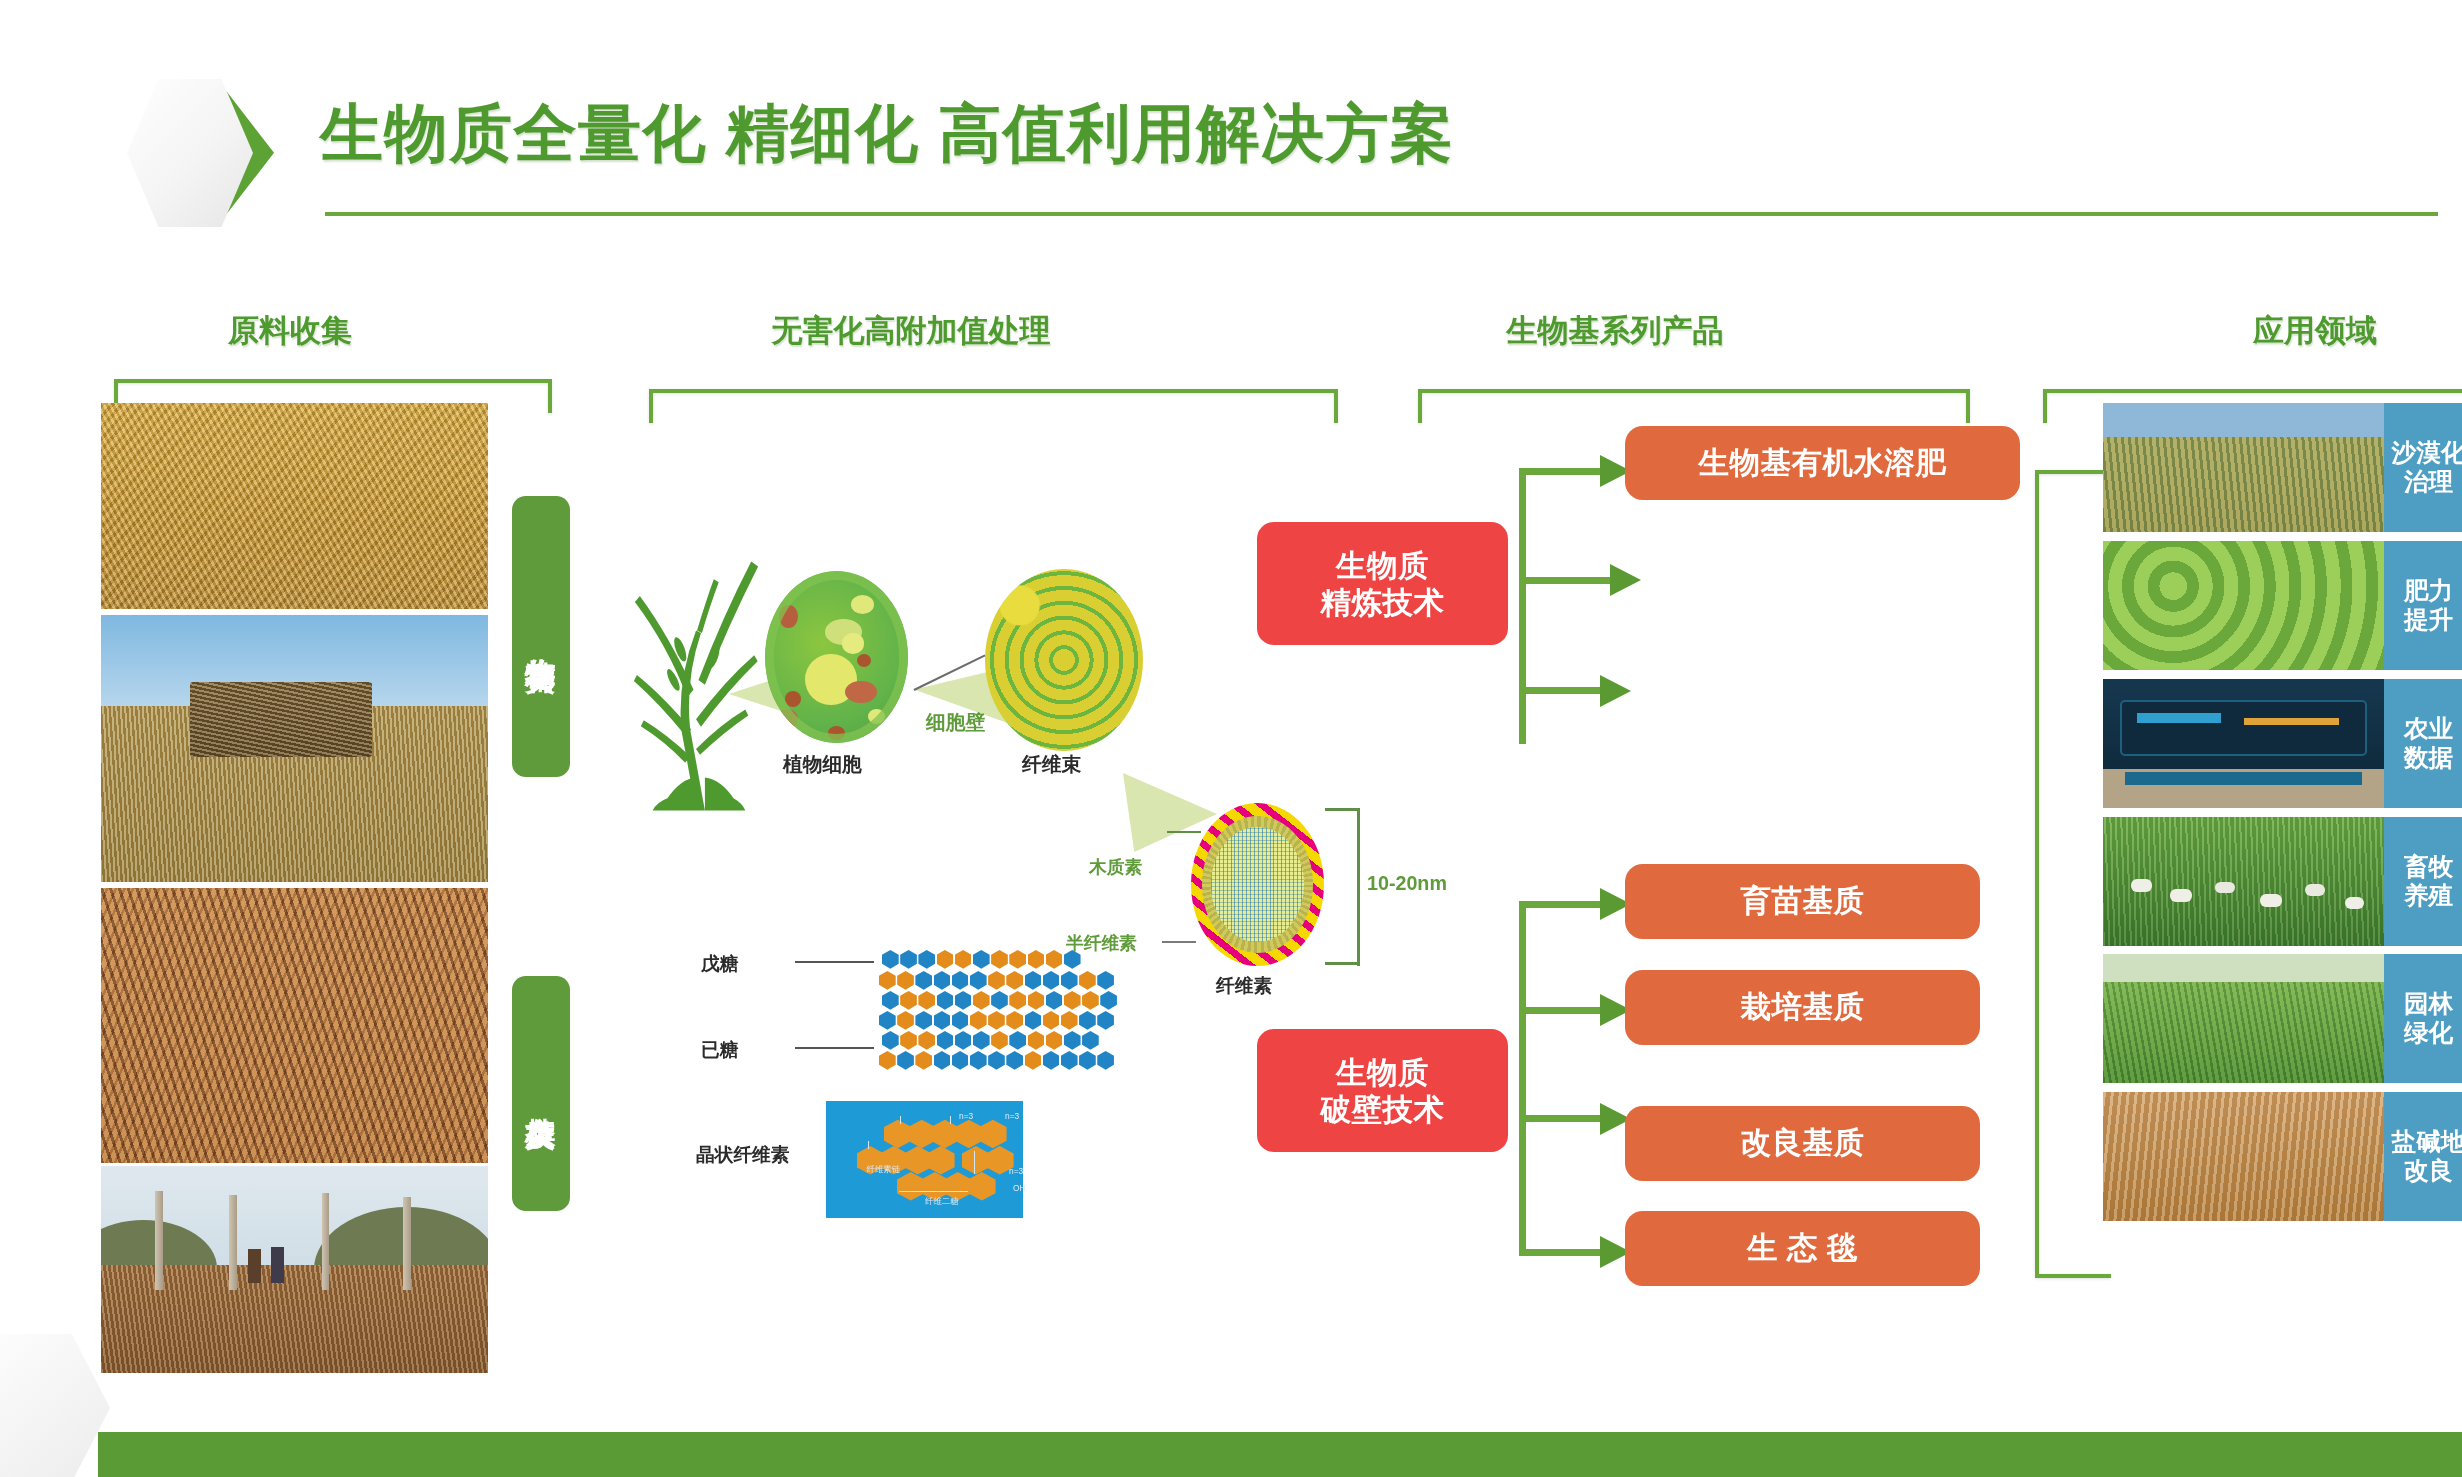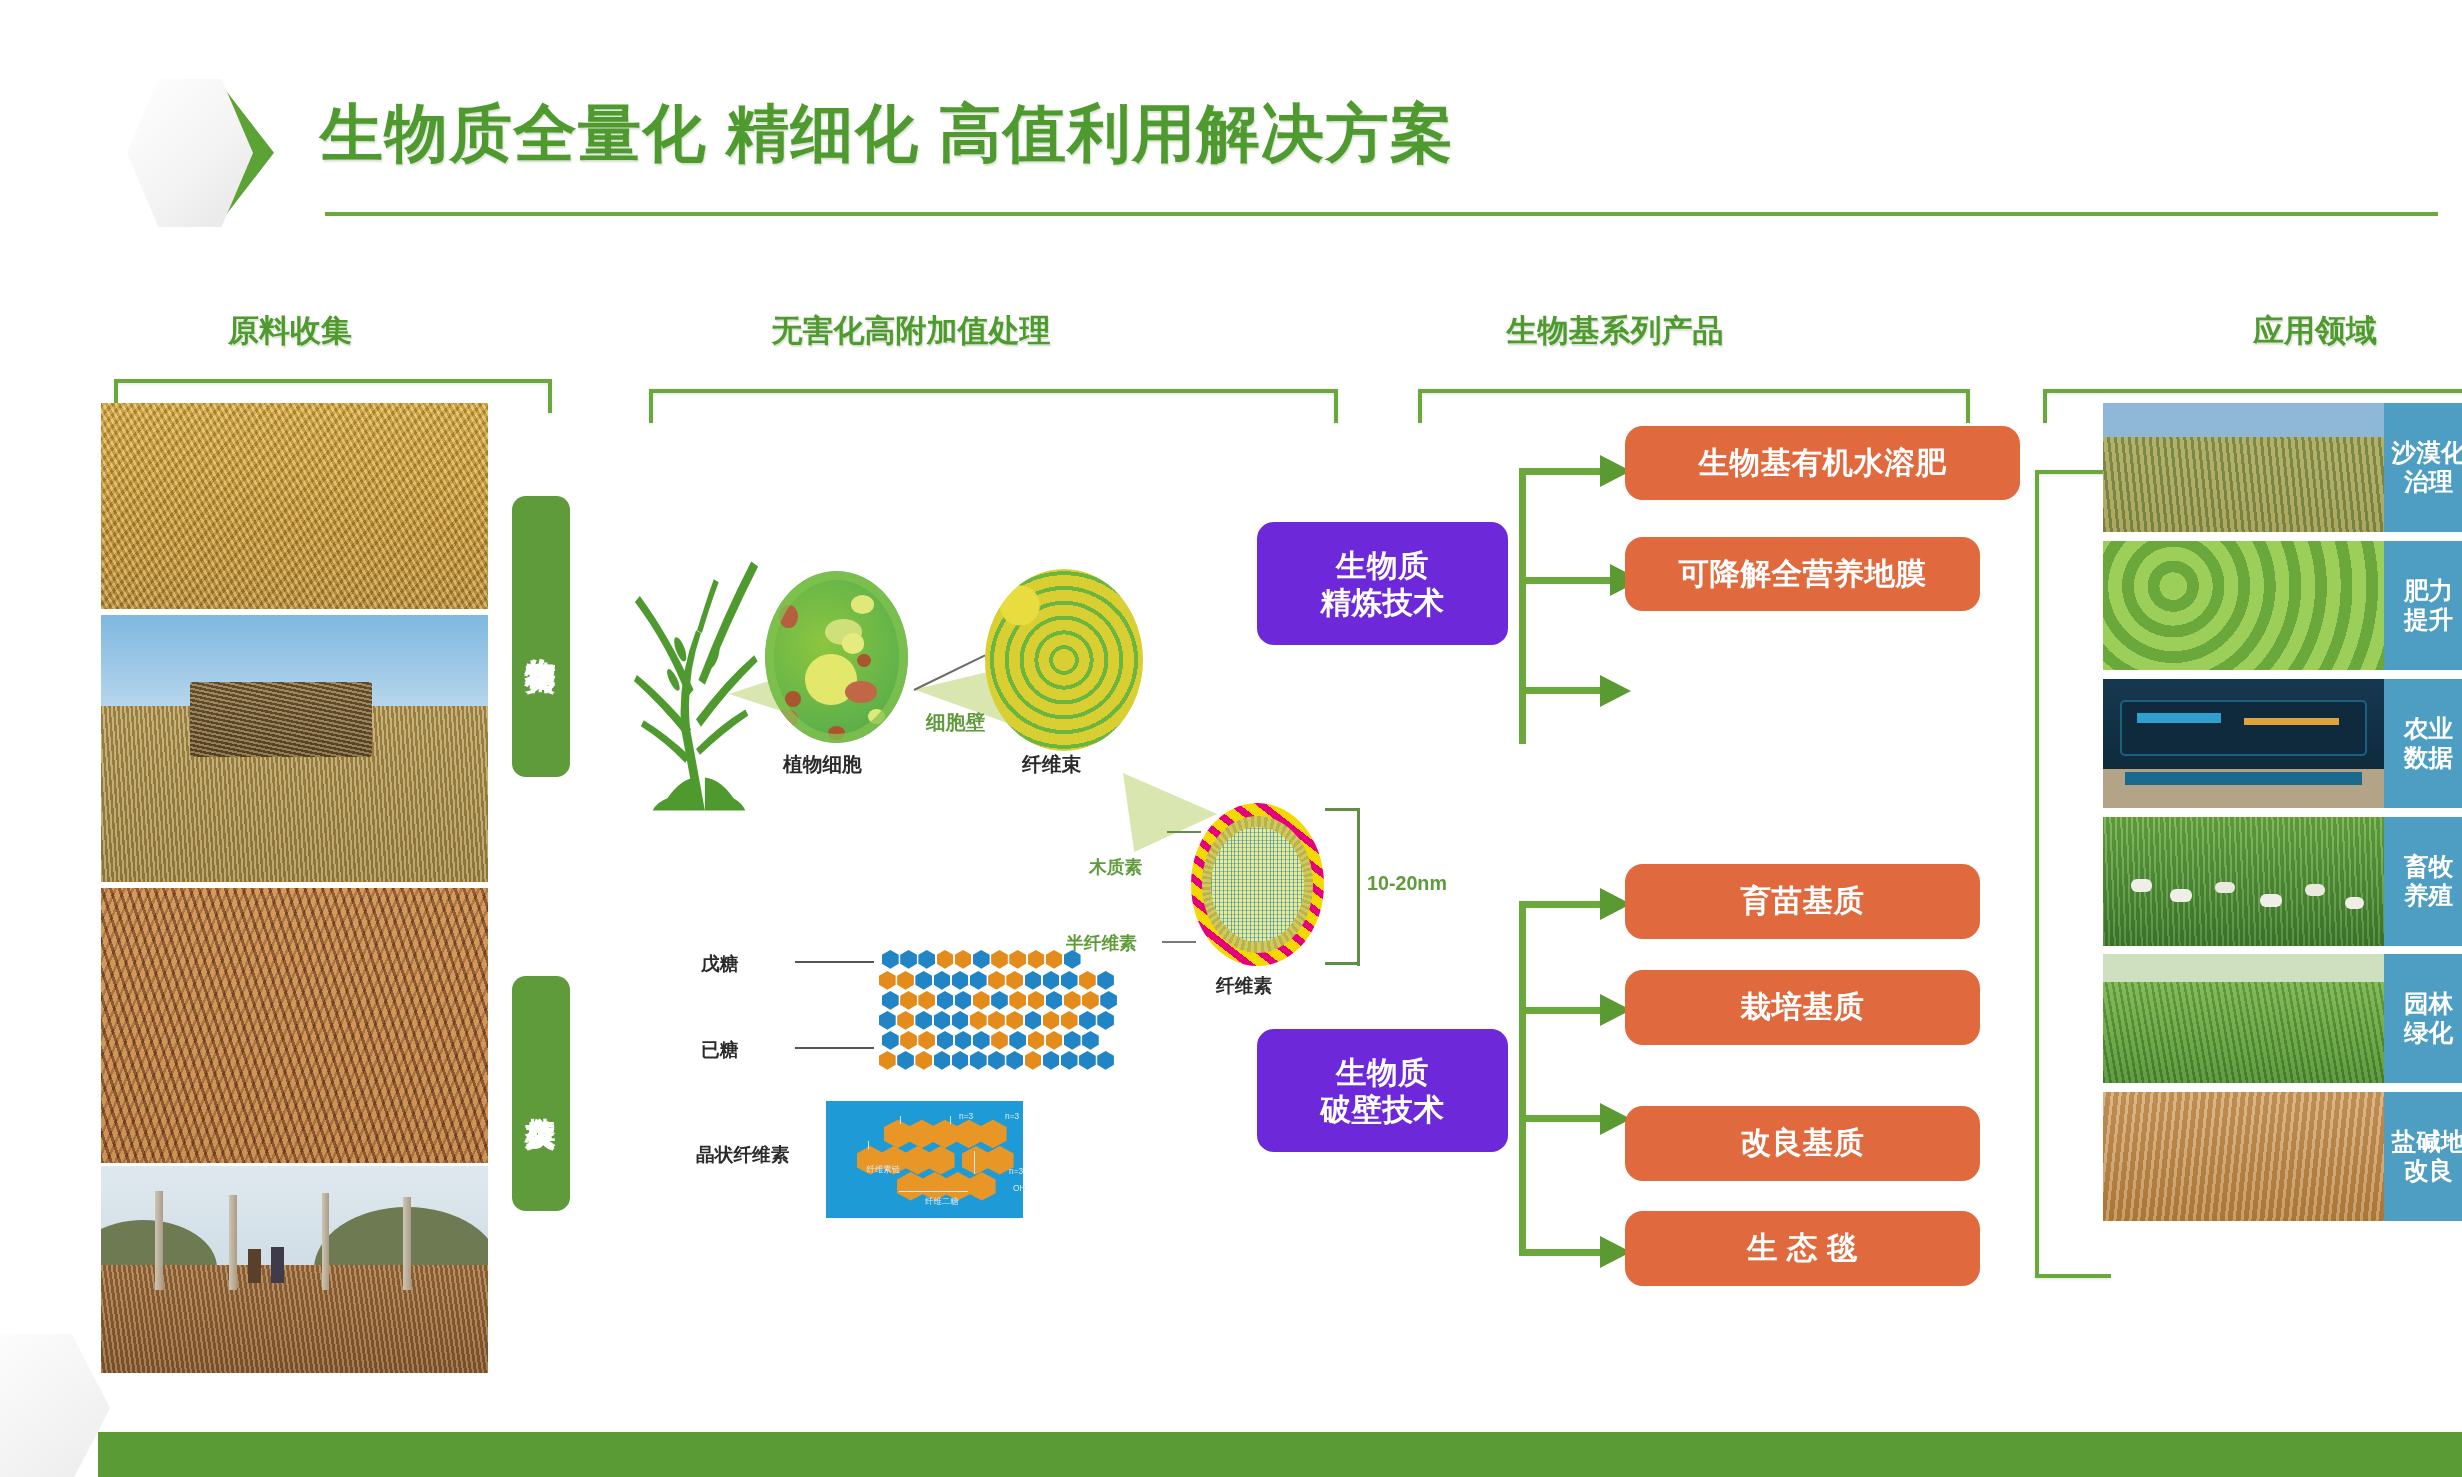--- a/index.html
+++ b/index.html
@@ -137,21 +137,21 @@
   .hex-blue { background:#2185c5; }
   .hex-orng { background:#e38b1b; }
   .crystal-box { position:absolute; background:#1e9ad6; }
   .cb-hex { position:absolute; width:27.6px; height:28.6px; background:#e89625;
     clip-path:polygon(50% 0,100% 26%,100% 74%,50% 100%,0 74%,0 26%); }
   .cb-line { position:absolute; background:#cfe8f7; }
   .cb-txt { position:absolute; color:#d8ecfa; font-size:8.4px; white-space:nowrap;padding-left:16px; }
 
   
   .tech-pill {
-    position:absolute; background:#6d28d9; border-radius:16.7px;
+    position:absolute; background:#ef4444; border-radius:16.7px;
     color:#fff; font-size:30.5px; font-weight:bold; line-height:1.2;
     display:flex; flex-direction:column; align-items:center; justify-content:center;
     text-align:center; letter-spacing:0.5px;
   }
 
   
   .prod-pill {
     position:absolute; background:#e06a3d; border-radius:17.7px;
     color:#fff; font-size:30.5px; font-weight:bold;
     display:flex; align-items:center; justify-content:center;
@@ -467,21 +467,20 @@
 
   <div class="conn-v" style="left:1519px; top:468px; height:276px;"></div>
   <div class="conn-h" style="left:1519px; top:468px; width:84px;"></div>
   <div class="conn-h" style="left:1519px; top:577px; width:94px;"></div>
   <div class="conn-h" style="left:1519px; top:687px; width:84px;"></div>
   <div class="arrowhead" style="left:1600px; top:455px;"></div>
   <div class="arrowhead" style="left:1610px; top:564px;"></div>
   <div class="arrowhead" style="left:1600px; top:675px;"></div>
 
   <div class="prod-pill" style="left:1625px; top:426px; width:395px; height:74px;">生物基有机水溶肥</div>
-  <div class="prod-pill" style="left:1625px; top:537px; width:355px; height:74px;">可降解全营养地膜</div>
 
   <div class="conn-v" style="left:1519px; top:901px; height:355px;"></div>
   <div class="conn-h" style="left:1519px; top:901px; width:84px;"></div>
   <div class="conn-h" style="left:1519px; top:1007px; width:84px;"></div>
   <div class="conn-h" style="left:1519px; top:1115px; width:84px;"></div>
   <div class="conn-h" style="left:1519px; top:1249px; width:84px;"></div>
   <div class="arrowhead" style="left:1600px; top:888px;"></div>
   <div class="arrowhead" style="left:1600px; top:994px;"></div>
   <div class="arrowhead" style="left:1600px; top:1103px;"></div>
   <div class="arrowhead" style="left:1600px; top:1236px;"></div>

